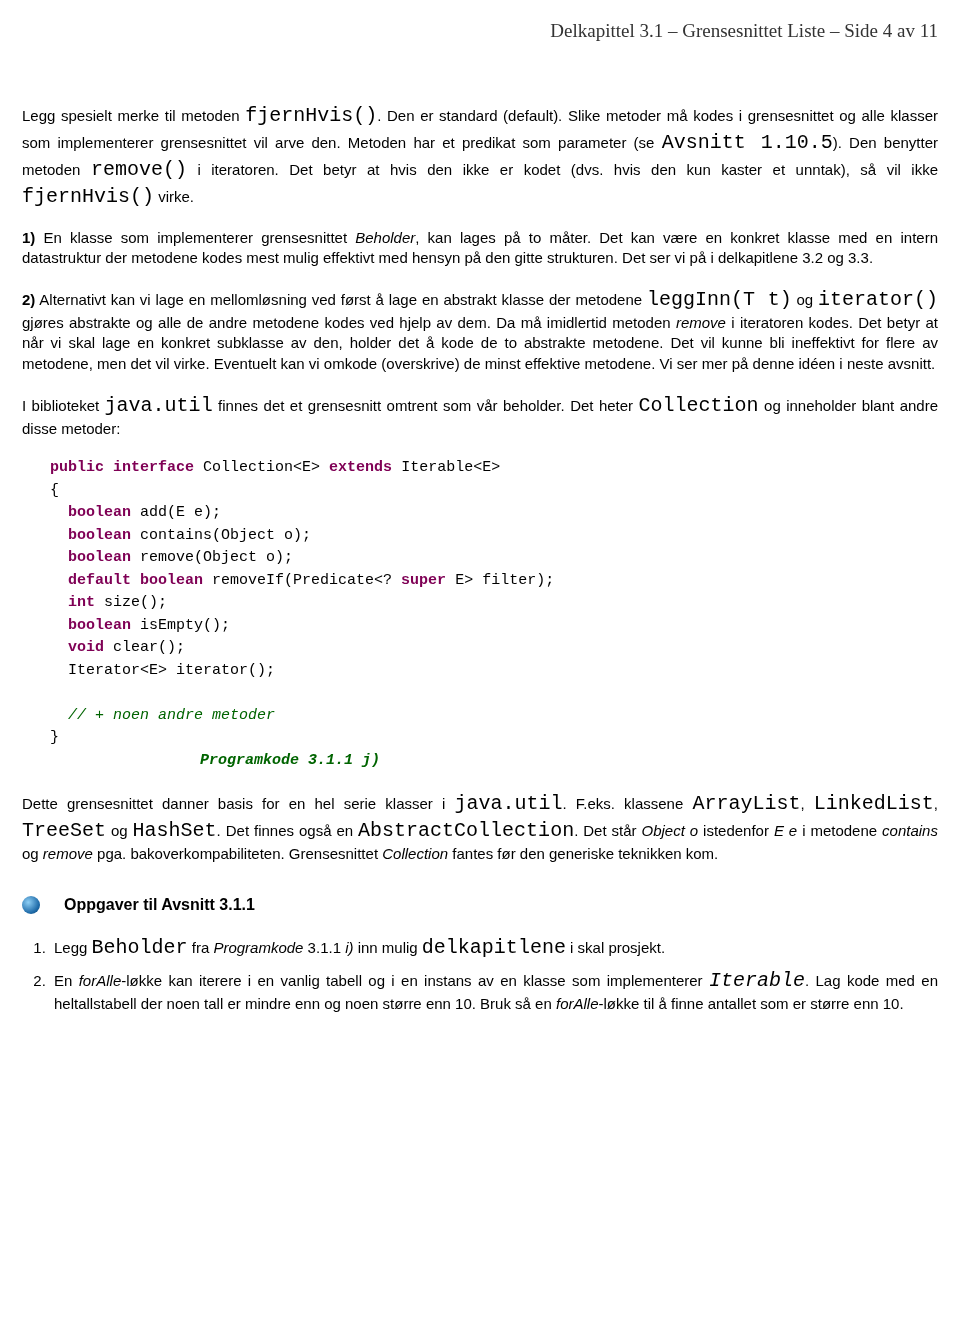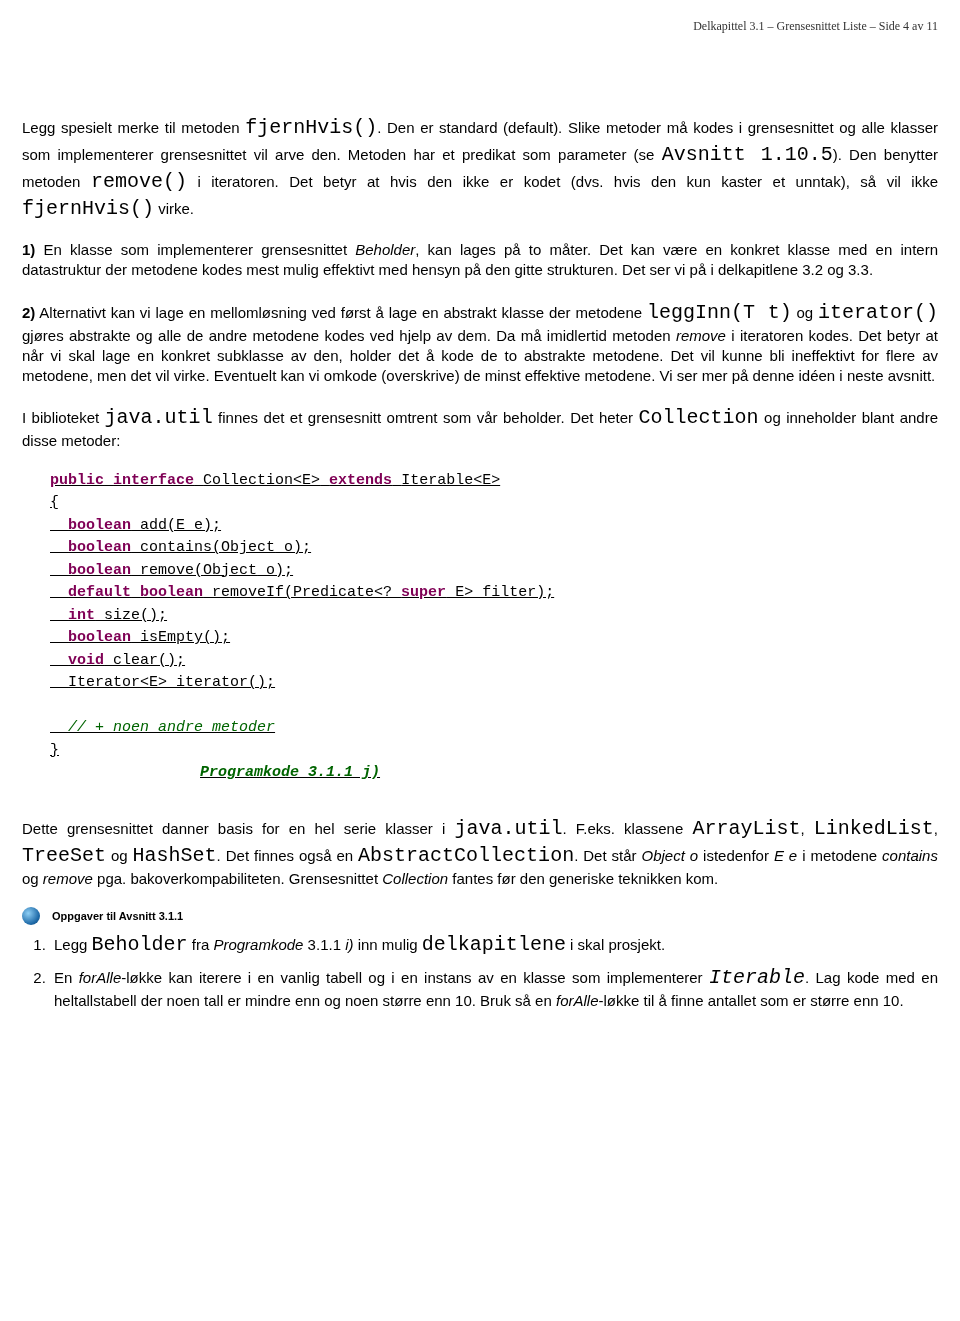--- a/index.html
+++ b/index.html
@@ -9,39 +9,38 @@
     background: #fff;
     margin: 0;
     padding: 18px 22px 30px 22px;
     width: 960px;
     box-sizing: border-box;
     line-height: 1.35;
   }
   .page-header {
     text-align: right;
     font-family: Georgia, 'Times New Roman', serif;
-    font-size: 12px;
+    font-size: 19px;
     color: #333;
-    margin-bottom: 80px;
+    margin-bottom: 58px;
   }
   p {
     margin: 0 0 18px 0;
     text-align: justify;
   }
   .mono { font-family: "Courier New", monospace; font-size: 20px; }
   .link { color: #000000; }
   .italic { font-style: italic; }
   .bold { font-weight: bold; }
   .code-block {
     font-family: "Courier New", monospace;
     font-size: 15px;
     white-space: pre;
-    margin: 4px 0 30px 28px;
+    margin: 4px 0 18px 28px;
     line-height: 1.5;
-    text-decoration: underline;
   }
   .kw { color: #7f0055; font-weight: bold; }
   .comment { color: #006400; font-style: italic; }
   .caption {
     font-family: "Courier New", monospace;
     font-style: italic;
     font-weight: bold;
     color: #006400;
     margin-left: 150px;
   }
@@ -52,22 +51,22 @@
     margin: 8px 0 6px 0;
   }
   .bullet-icon {
     width: 18px;
     height: 18px;
     border-radius: 50%;
     background: radial-gradient(circle at 35% 35%, #8ecff5 0%, #1e6aa8 65%, #0c3e66 100%);
     flex-shrink: 0;
   }
   .section-heading h3 {
-    margin: 0;
-    font-size: 11px;
+    margin: 12px;
+    font-size: 16px;
     font-weight: bold;
   }
   ol.exercises {
     margin: 0 0 0 6px;
     padding-left: 22px;
   }
   ol.exercises li {
     margin: 6px 0;
     text-align: justify;
     padding-left: 4px;

